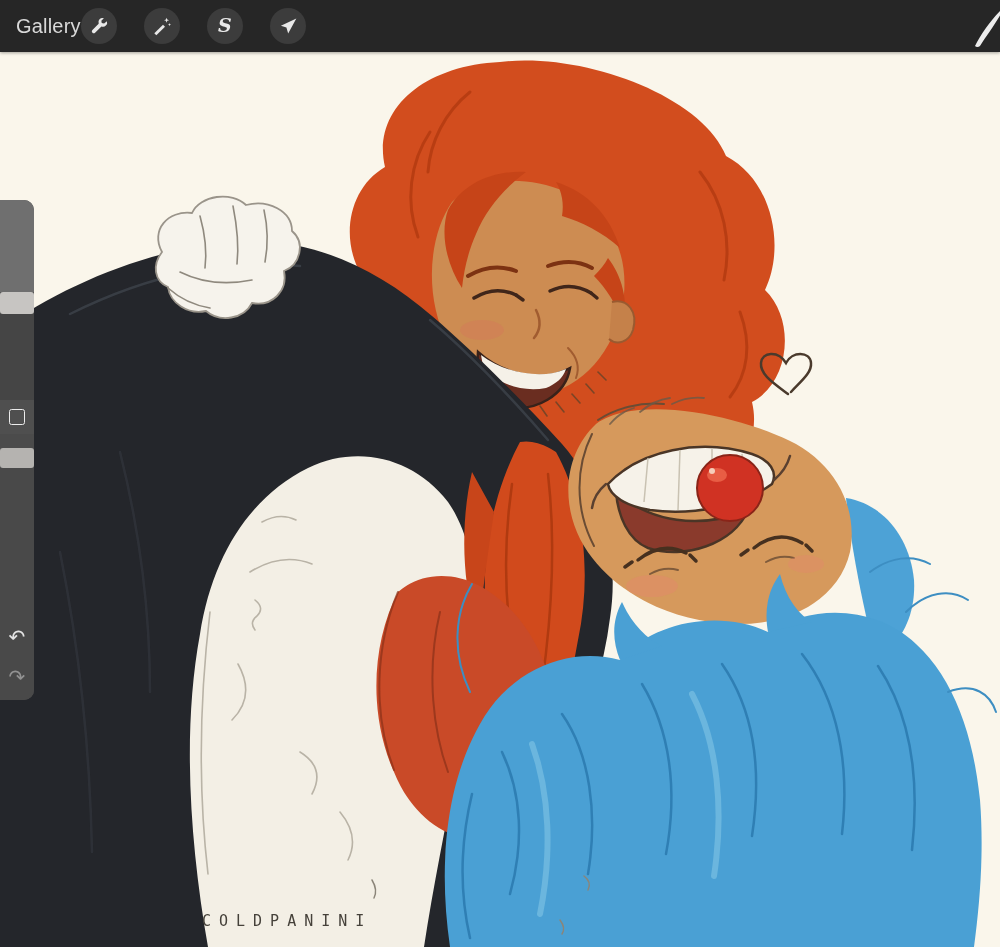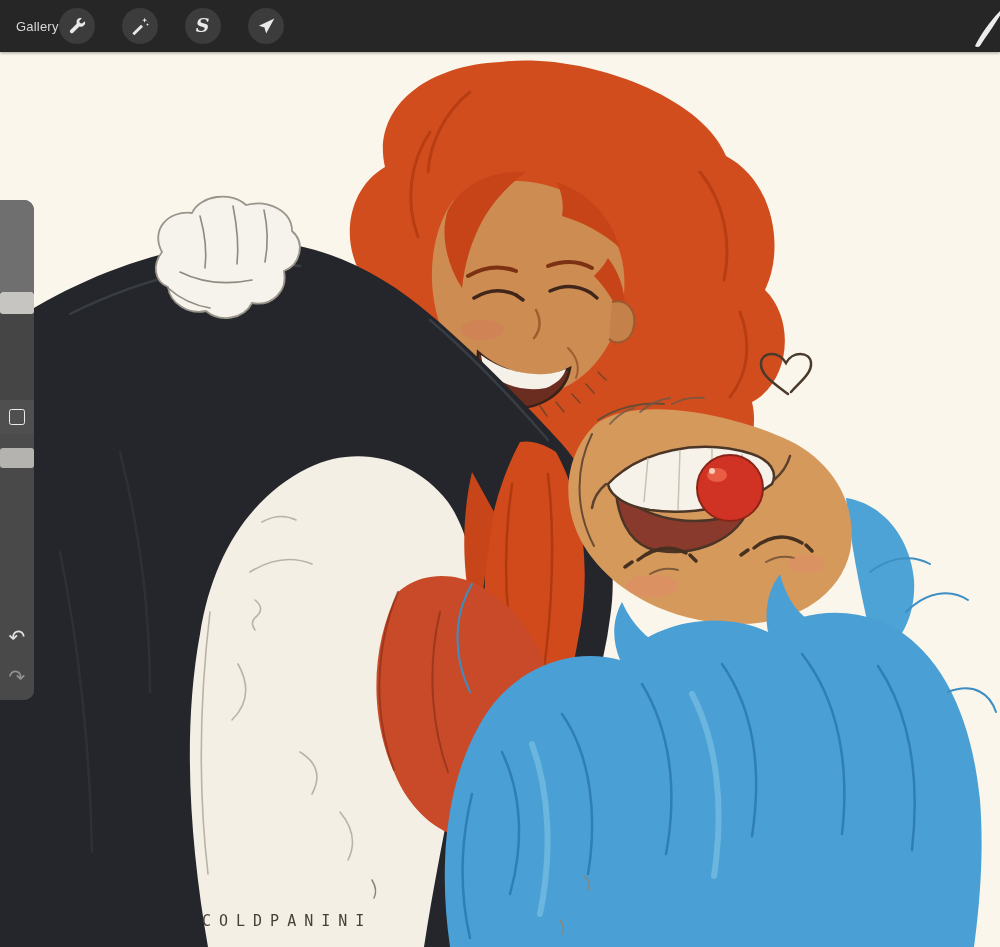--- a/index.html
+++ b/index.html
@@ -7,21 +7,21 @@
     width:1000px;height:947px;position:relative;overflow:hidden;
     background:#faf6eb;font-family:"Liberation Sans",sans-serif;
   }
   
   .topbar{
     position:absolute;top:0;left:0;width:1000px;height:52px;
     background:#262626;display:flex;align-items:center;z-index:30;
     box-shadow:0 1px 3px rgba(0,0,0,.35);overflow:hidden;
   }
   .gallery-label{
-    margin-left:16px;color:#d9d9d9;font-size:13px;letter-spacing:.2px;cursor:pointer;
+    margin-left:16px;color:#d9d9d9;font-size:20px;letter-spacing:.2px;cursor:pointer;
   }
   .tool-btn{
     width:36px;height:36px;border-radius:50%;background:#3c3c3c;
     display:flex;align-items:center;justify-content:center;flex:0 0 auto;
     cursor:pointer;
   }
   .tool-btn + .tool-btn{margin-left:27px;}
   .tool-btn:first-of-type{margin-left:24px;}
   .tool-btn svg{display:block;}
   .sel-s{

